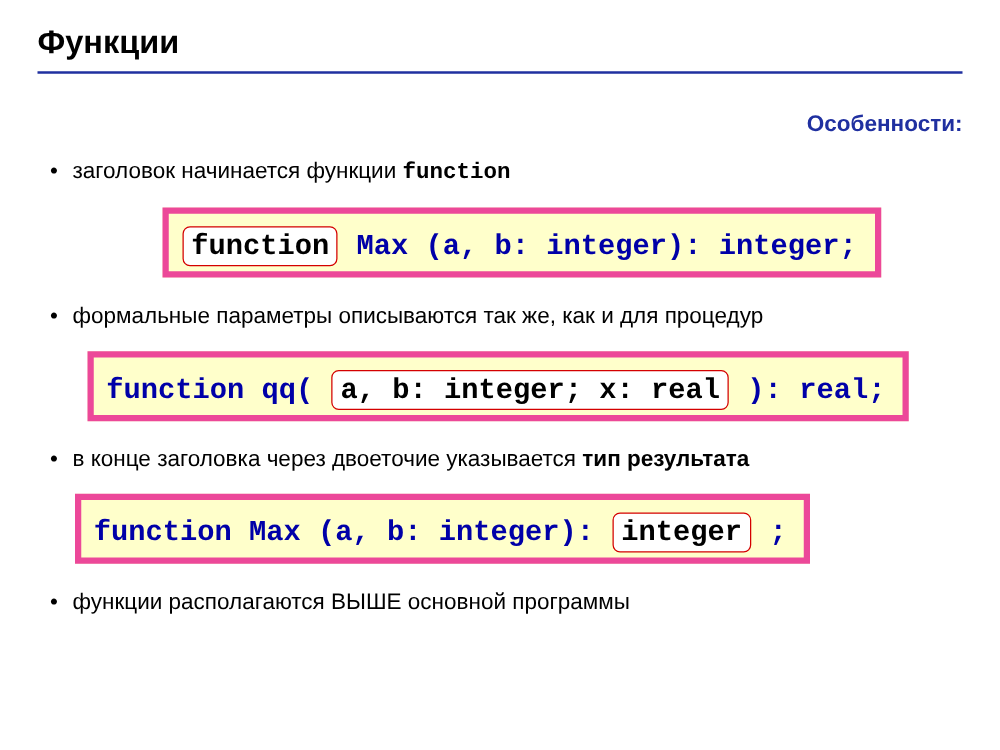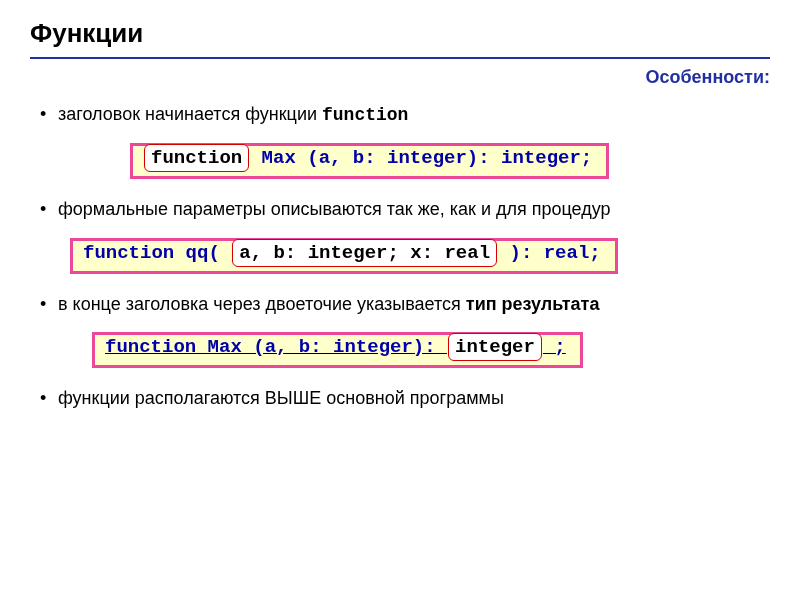--- a/index.html
+++ b/index.html
@@ -10,21 +10,21 @@
     font-family: Arial, Helvetica, sans-serif;
     color: #000;
     padding: 18px 30px 10px 30px;
     position: relative;
   }
   .title {
     font-size: 26px;
     font-weight: bold;
     padding-bottom: 8px;
     border-bottom: 2px solid #2030a0;
-    margin-bottom: 8px;
+    margin-bottom: 30px;
   }
   .subtitle {
     font-size: 18px;
     font-weight: bold;
     color: #2030a0;
     margin-bottom: 14px;
     text-align: right;
   }
   ul {
     list-style: none;
@@ -44,31 +44,31 @@
     color: #000;
     font-size: 18px;
   }
   .mono-inline {
     font-family: "Courier New", monospace;
     font-weight: bold;
   }
   .codebox {
     display: inline-block;
     background: #ffffcb;
-    border: 3px solid #ec4899;
-    padding: 0 14px 6px 10px;
+    border: 5px solid #ec4899;
+    padding: 12px 14px 6px 10px;
     font-family: "Courier New", monospace;
     font-weight: bold;
-    font-size: 19px;
+    font-size: 23px;
     margin: 6px 0 18px 60px;
     white-space: nowrap;
   }
   .codebox.c1 { margin-left: 100px; }
   .codebox.c2 { margin-left: 40px; }
-  .codebox.c3 { margin-left: 62px; text-decoration: underline; }
+  .codebox.c3 { margin-left: 30px; }
   .hl {
     display: inline-block;
     background: #fff;
     border: 1.5px solid #d40000;
     border-radius: 6px;
     padding: 2px 6px;
     margin: -2px 1px;
   }
   .kw { color: #0000a8; }
 </style>

